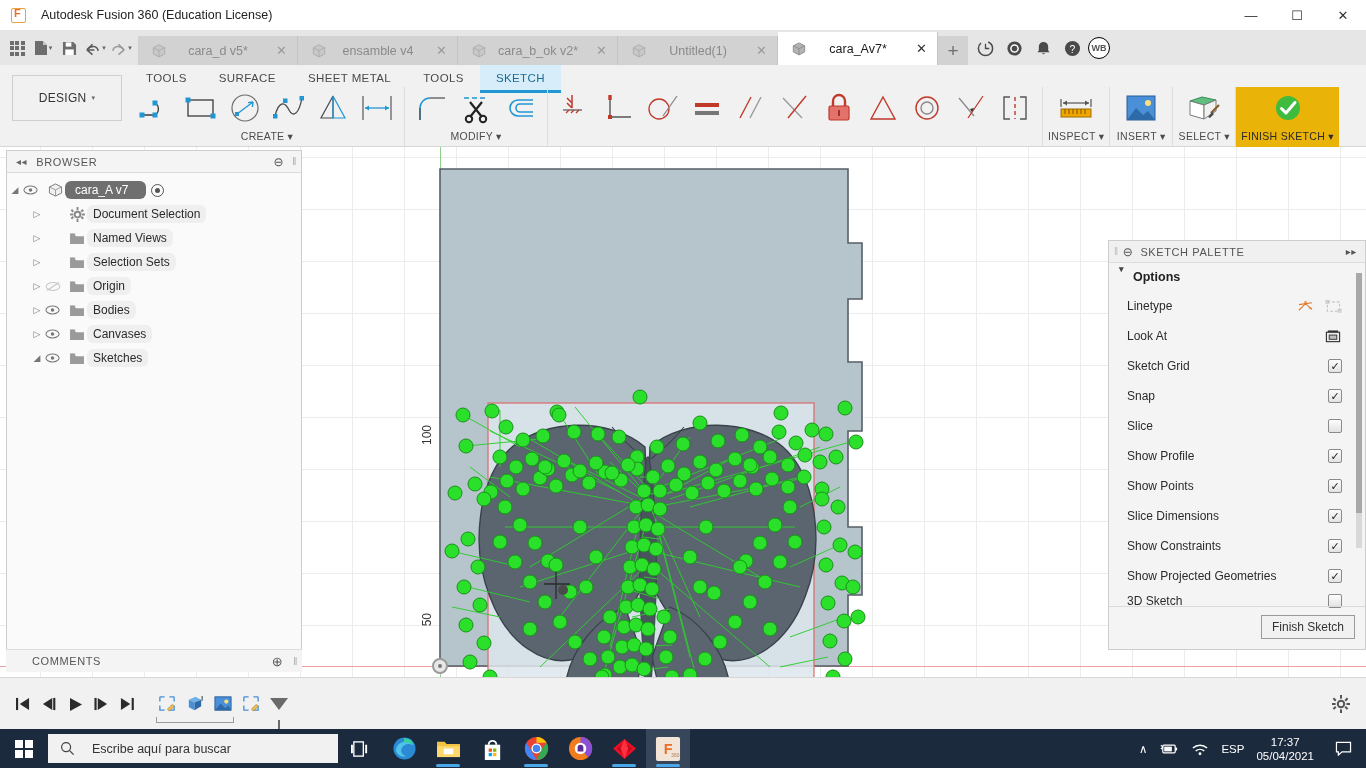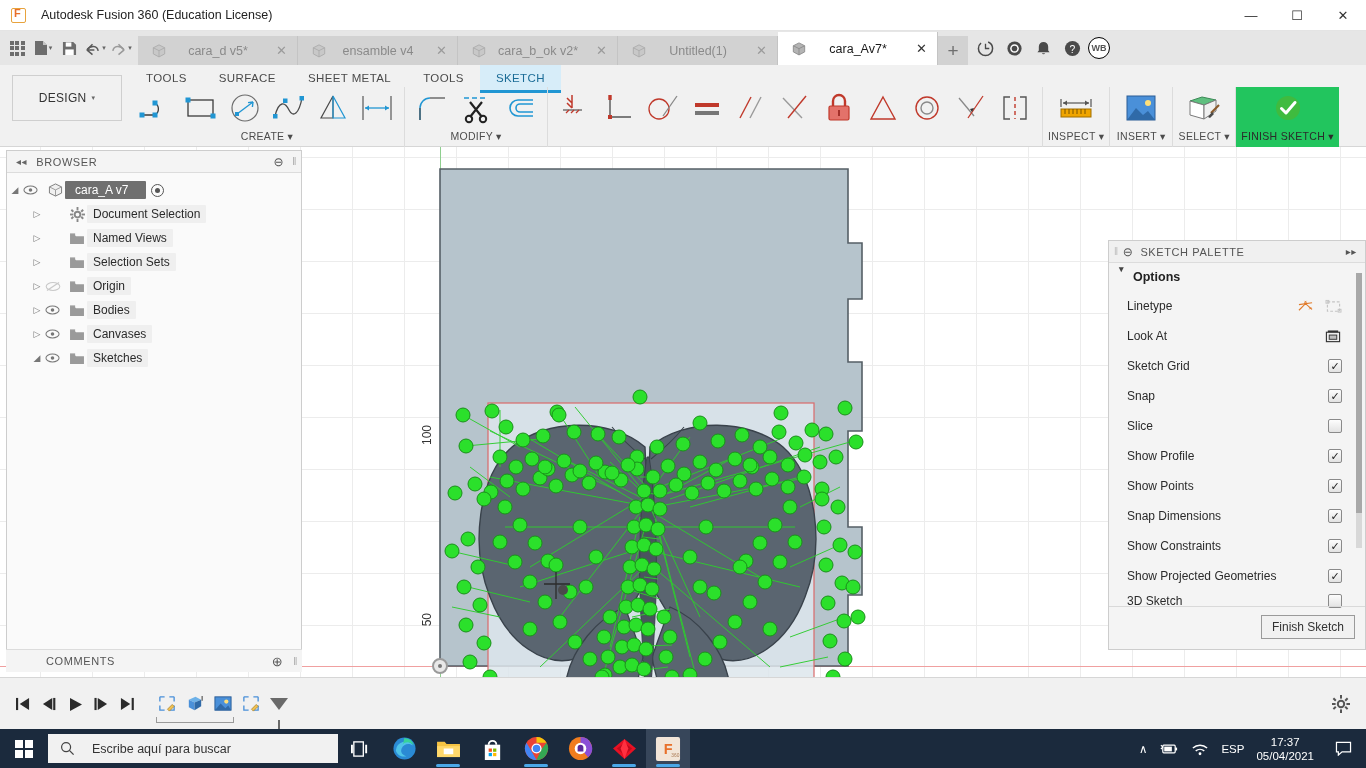--- a/index.html
+++ b/index.html
@@ -55,38 +55,38 @@
   .wtab { padding:7px 16px 6px; font-size:11.5px; color:#4a4a4a; letter-spacing:.4px; }
   .wtab.active { background:#d7edf9; color:#1a6b96; border-bottom:3px solid #2196d3; }
   .panels { position:absolute; left:130px; top:22px; right:0; height:60px; display:flex; }
   .panel { display:flex; flex-direction:column; position:relative; padding:0 5px;
     border-right:1px solid #dcdcdc; }
   .panel.noborder { border-right:none; }
   .prow { display:flex; align-items:center; height:42px; }
   .pbtn { width:44px; height:42px; display:flex; align-items:center; justify-content:center; }
   .pbtn.wide { width:52px; }
   .plabel { text-align:center; font-size:10.5px; color:#4c4c4c; height:16px; line-height:14px; letter-spacing:.3px; }
-  .finish-cell { background:#22c55e; }
+  .finish-cell { background:#eab308; }
   .finish-cell .plabel { color:#2b2b2b; }
 
   
   .browser { position:absolute; left:6px; top:150px; width:296px; height:522px;
     background:#fafafa; border:1px solid #cdcdcd; }
   .bhead { height:22px; display:flex; align-items:center; background:#f4f4f4;
     border-bottom:1px solid #dcdcdc; font-size:11px; color:#555; letter-spacing:.6px; }
   .bhead .collapse { margin:0 9px 0 9px; color:#666; font-size:10px; }
   .bhead .btitle { flex:1; }
   .bhead .minus { margin-right:8px; font-size:12px; color:#555; }
   .bhead .grip { margin-right:4px; color:#aaa; font-size:10px; }
   .btree { padding-top:5px; }
   .tnode { display:flex; align-items:center; height:24px; font-size:12px; color:#2b2b2b; }
   .tarrow { width:16px; text-align:center; font-size:9px; color:#777; }
   .teye { width:22px; text-align:center; color:#888; font-size:12px; }
   .tico { width:20px; display:flex; align-items:center; justify-content:center; }
-  .tlab { padding:2px 6px; background:#efefef; border-radius:1px; }
+  .tlab { padding:2px 6px; background:#efefef; border-radius:6px; }
   .tnode.root .tlab { background:#6f6f6f; color:#fff; padding:2px 18px 2px 10px; }
   .radio-dot { width:13px; height:13px; border-radius:50%; border:1.5px solid #555;
     display:inline-block; position:relative; margin-left:5px; }
   .radio-dot::after { content:""; position:absolute; left:3px; top:3px; width:5px; height:5px;
     border-radius:50%; background:#555; }
   .comments { position:absolute; left:6px; top:649px; width:296px; height:23px;
     background:#f4f4f4; border-top:1px solid #dcdcdc; display:flex; align-items:center;
     font-size:11px; color:#555; letter-spacing:.6px; }
 
   
@@ -957,21 +957,21 @@
             </svg>
         </span>
         <span class="tlab">Sketches</span>
       </div>
 
 
     </div>
   </div>
 
   <div class="comments">
-    <span style="margin-left:40px;flex:1">COMMENTS</span>
+    <span style="margin-left:26px;flex:1">COMMENTS</span>
     <span style="margin-right:10px;font-size:13px">⊕</span>
     <span style="margin-right:4px;color:#aaa;font-size:10px">‖</span>
   </div>
 
   <div class="palette">
     <div class="phead">
       <span class="grip">‖</span>
       <span class="minus">⊖</span>
       <span class="ptitle">SKETCH PALETTE</span>
       <span class="expand">▸▸</span>
@@ -1026,21 +1026,21 @@
     </div>
     <div class="prow2">
       <span class="pl">Show Profile</span>
       <span class="cbx">✓</span>
     </div>
     <div class="prow2">
       <span class="pl">Show Points</span>
       <span class="cbx">✓</span>
     </div>
     <div class="prow2">
-      <span class="pl">Snap Dimensions</span>
+      <span class="pl">Slice Dimensions</span>
       <span class="cbx">✓</span>
     </div>
     <div class="prow2">
       <span class="pl">Show Constraints</span>
       <span class="cbx">✓</span>
     </div>
     <div class="prow2">
       <span class="pl">Show Projected Geometries</span>
       <span class="cbx">✓</span>
     </div>

